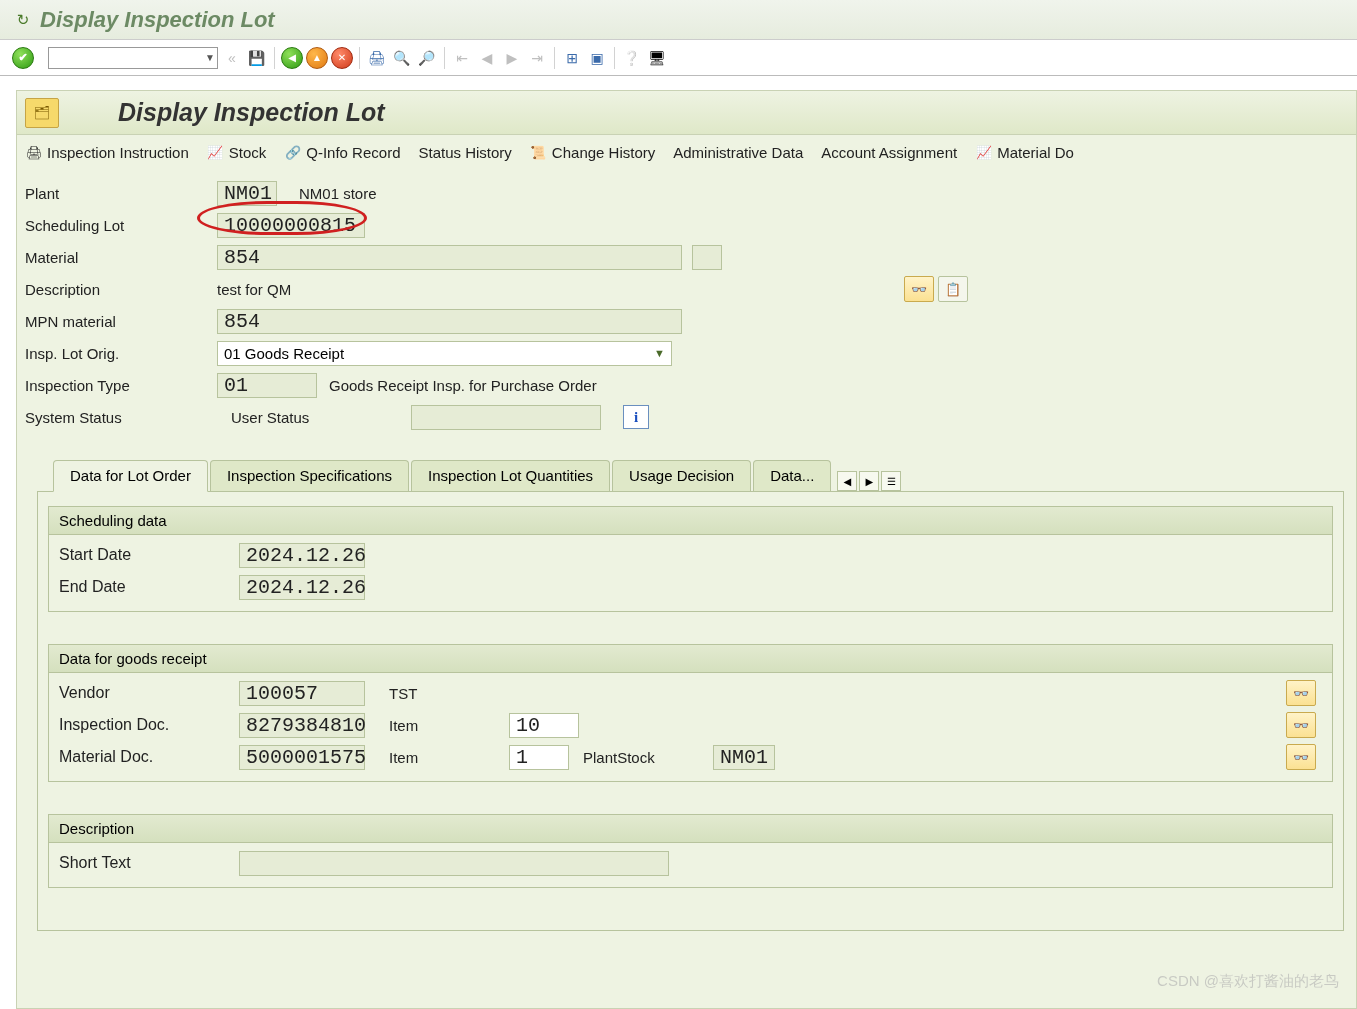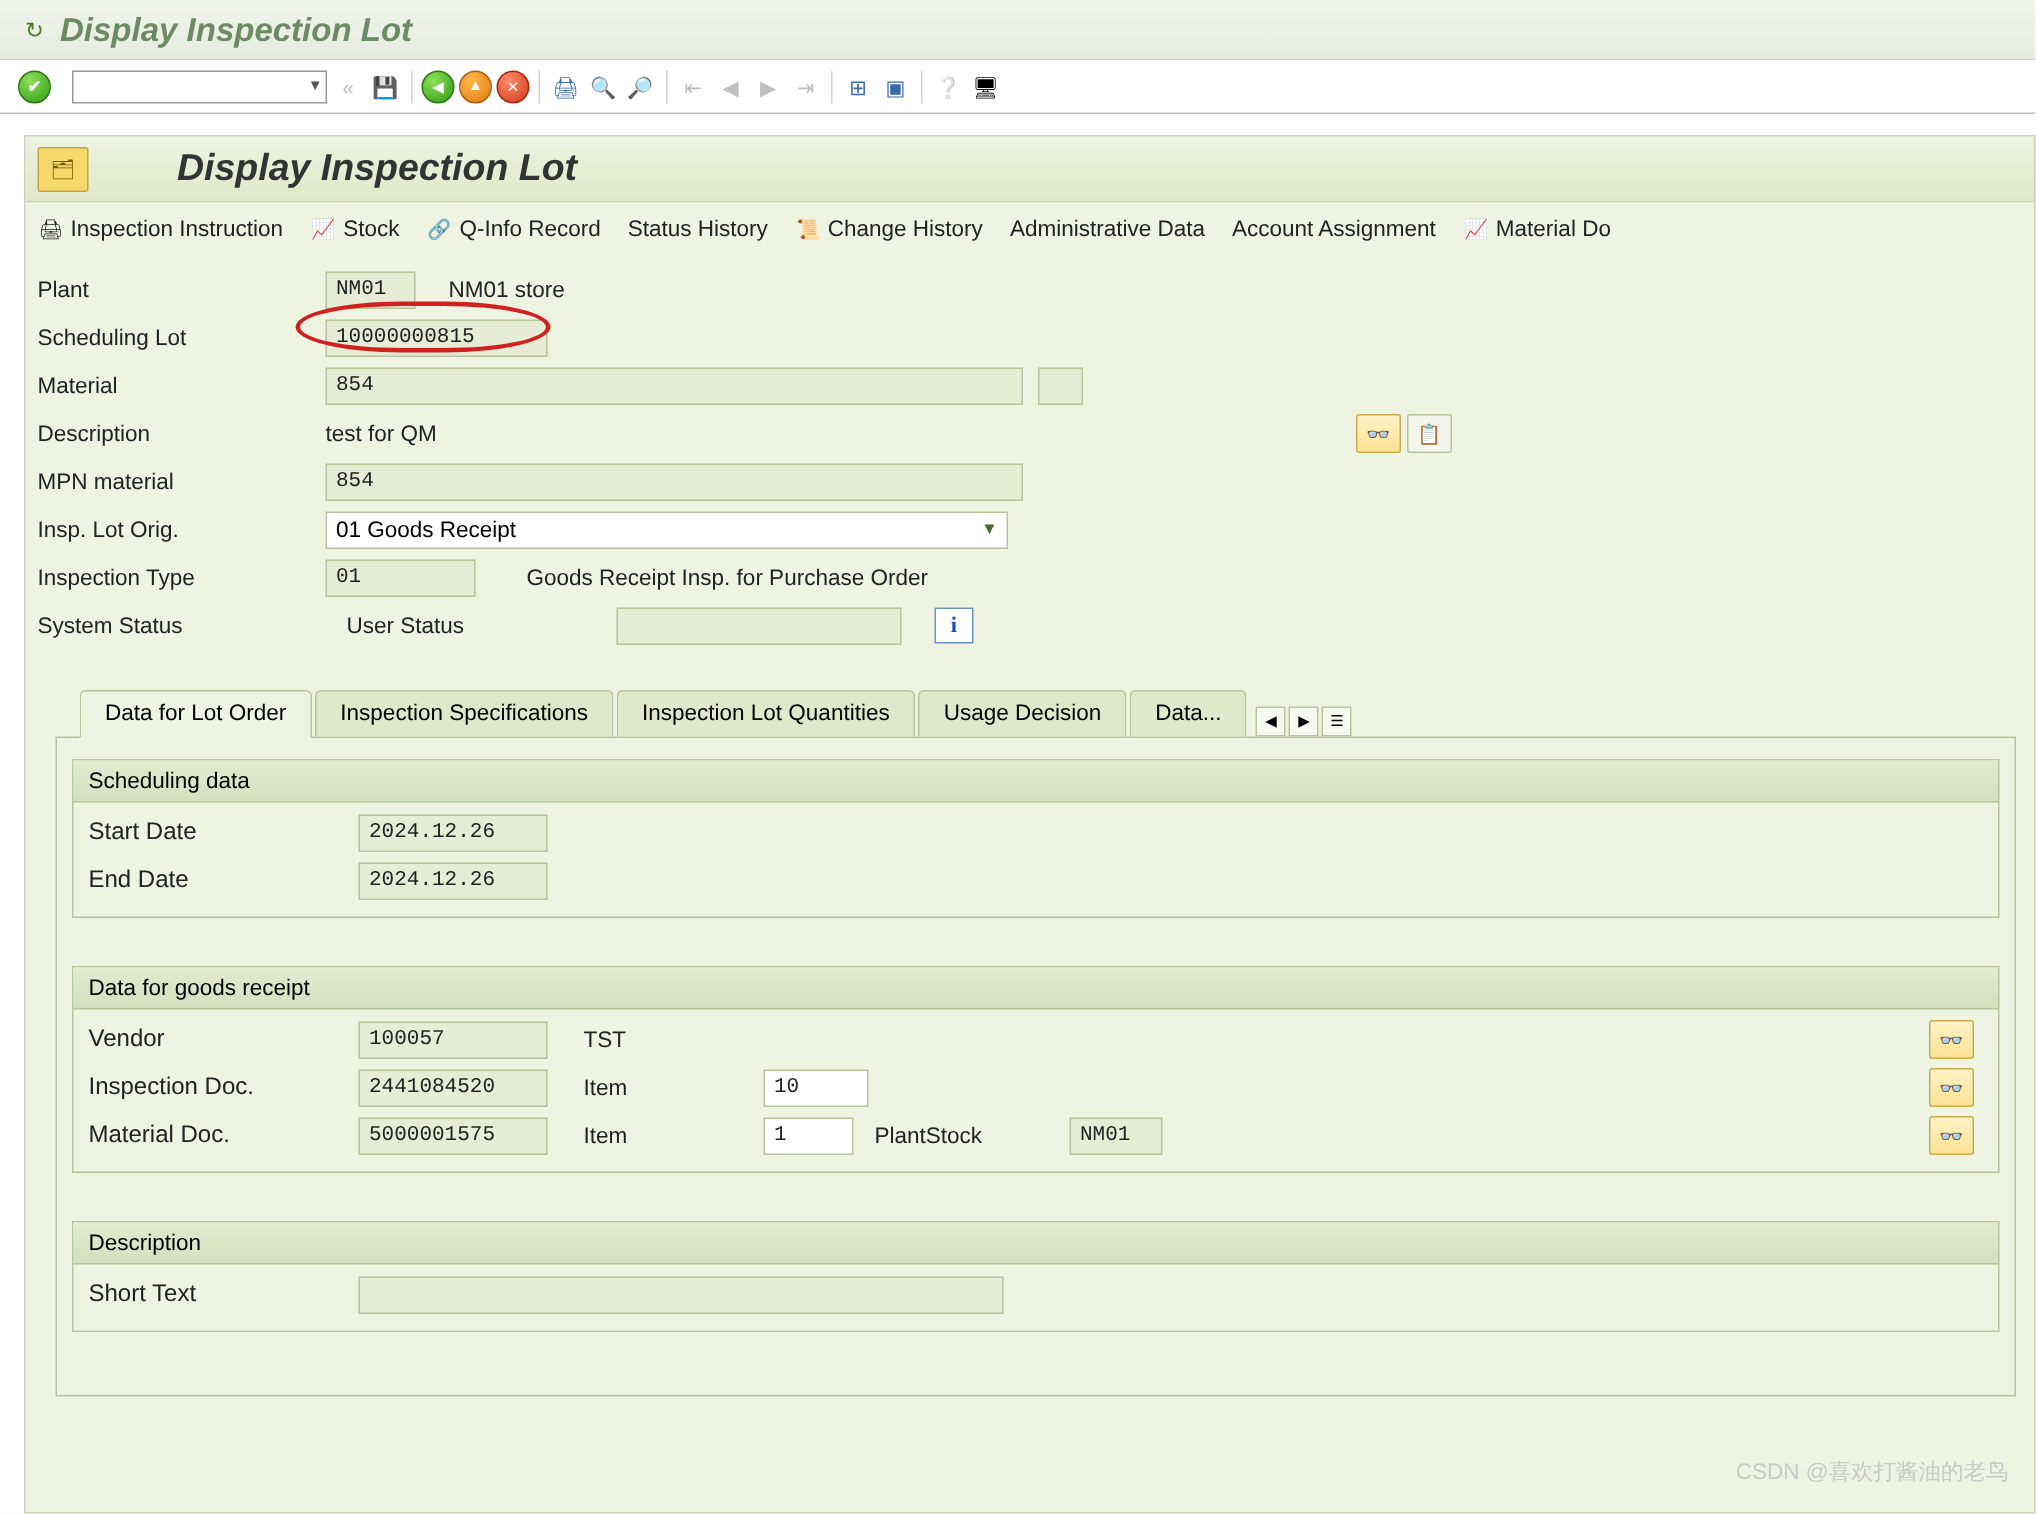--- a/index.html
+++ b/index.html
@@ -22,21 +22,21 @@
   .app-icon{width:34px;height:30px;background:#f6d96b;border:1px solid #c6a445;border-radius:2px;display:flex;align-items:center;justify-content:center;font-size:13px;color:#7a5a00}
   .app-hdr h2{font-style:italic;font-weight:bold;font-size:25px;color:#333;margin-left:45px}
   
   .act-tb{height:36px;display:flex;align-items:center;gap:18px;padding:0 8px;background:#eef3e2;border-bottom:1px solid transparent;white-space:nowrap}
   .act-item{display:flex;align-items:center;gap:4px;font-size:15px;color:#222;cursor:pointer}
   .icn-sm{width:18px;height:18px;display:flex;align-items:center;justify-content:center;font-size:13px}
   
   .form{padding:8px 8px 4px 8px;background:#eef3e2;font-size:15px}
   .row{display:flex;align-items:center;margin-bottom:4px;height:28px}
   .lab{width:192px;color:#222}
-  .fld{border:1px solid #b7c39d;background:#e6ecd6;height:25px;padding:2px 6px;font-family:"Courier New",monospace;font-size:14px;color:#222;display:flex;align-items:center}
+  .fld{border:1px solid #b7c39d;background:#e6ecd6;height:25px;padding:2px 6px;font-family:"Courier New",monospace;font-size:20px;color:#222;display:flex;align-items:center}
   .fld.white{background:#fff}
   .plain{font-size:15px;color:#222}
   .dd{width:455px;border:1px solid #b7c39d;background:#fff;height:25px;display:flex;align-items:center;justify-content:space-between;padding:0 6px;font-size:15px}
   .dd .arrow{color:#4a6a2a;font-size:11px}
   .icon-btn{width:30px;height:26px;border:1px solid #c9aa4e;background:linear-gradient(#fff3c8,#fbe192);border-radius:2px;display:flex;align-items:center;justify-content:center;cursor:pointer;font-size:13px;color:#6a4e00}
   .info-btn{width:26px;height:24px;border:1px solid #6a8fbf;background:#fff;display:flex;align-items:center;justify-content:center;color:#1a4fbf;font-weight:bold;cursor:pointer;font-family:serif}
   
   .red-ring{position:absolute;border:3px solid #d02020;border-radius:50%/60%;width:170px;height:34px;pointer-events:none}
   
   .tabbar{display:flex;align-items:flex-end;padding-left:36px;margin-top:18px;height:34px}
@@ -156,21 +156,21 @@
     <div class="row">
       <div class="lab">Insp. Lot Orig.</div>
       <div class="dd">
           <span>01 Goods Receipt</span>
           <span class="arrow">▼</span>
         </div>
     </div>
     <div class="row">
       <div class="lab">Inspection Type</div>
       <div class="fld" style="width:100px">01</div>
-      <div class="plain" style="margin-left:34px">Goods Receipt Insp. for Purchase Order</div>
+      <div class="plain" style="margin-left:12px">Goods Receipt Insp. for Purchase Order</div>
     </div>
     <div class="row">
       <div class="lab">System Status</div>
       <div class="plain" style="margin-left:14px;width:180px">User Status</div>
       <div class="fld" style="width:190px"></div>
       <div class="info-btn" style="margin-left:22px">i</div>
     </div>
 
     <div class="red-ring" style="left:180px;top:30px"></div>
   </div>
@@ -207,21 +207,21 @@
       <div class="group-h">Data for goods receipt</div>
       <div class="group-b">
         <div class="row">
           <div class="lab" style="width:180px">Vendor</div>
           <div class="fld" style="width:126px">100057</div>
           <div class="plain" style="margin-left:24px">TST</div>
           <div class="icon-btn" style="margin-left:auto;margin-right:6px">👓</div>
         </div>
         <div class="row">
           <div class="lab" style="width:180px">Inspection Doc.</div>
-          <div class="fld" style="width:126px">2441084520</div>
+          <div class="fld" style="width:126px">8279384810</div>
           <div class="plain" style="margin-left:24px;width:120px">Item</div>
           <div class="fld white" style="width:70px">10</div>
           <div class="icon-btn" style="margin-left:auto;margin-right:6px">👓</div>
         </div>
         <div class="row">
           <div class="lab" style="width:180px">Material Doc.</div>
           <div class="fld" style="width:126px">5000001575</div>
           <div class="plain" style="margin-left:24px;width:120px">Item</div>
           <div class="fld white" style="width:60px">1</div>
           <div class="plain" style="margin-left:14px;width:130px">PlantStock</div>

